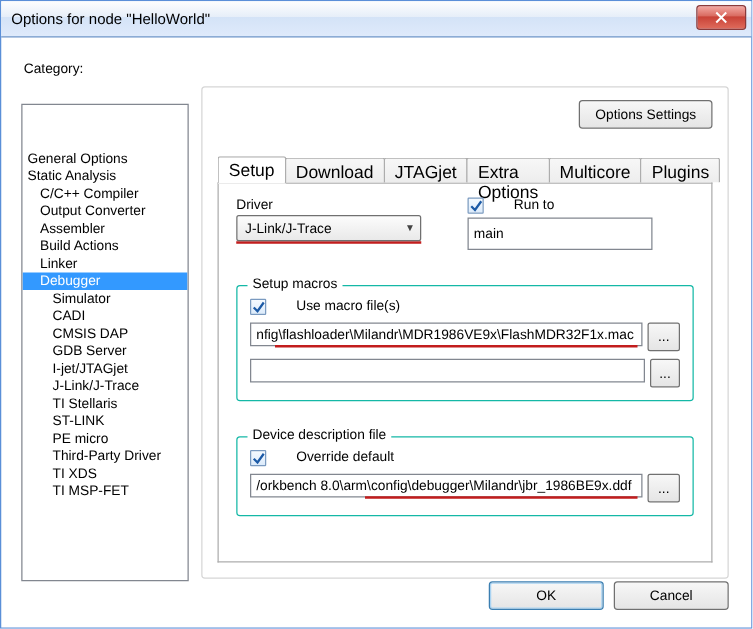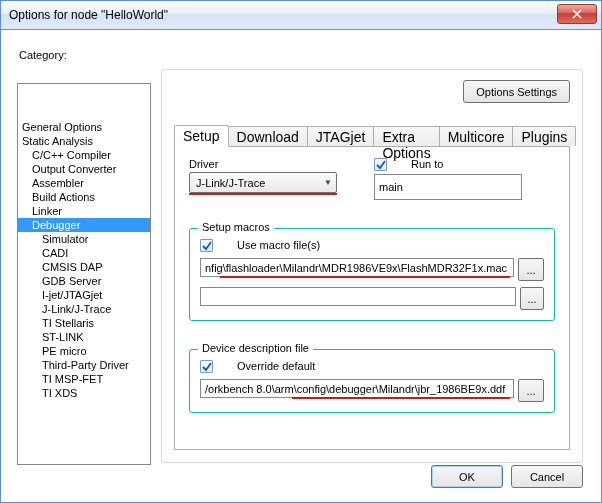--- a/index.html
+++ b/index.html
@@ -27,21 +27,21 @@
   .select .arrow{font-size:8px;color:#444}
   .txt{height:19px;border:1px solid #828790;background:#fff;padding:0 4px;box-sizing:border-box;font:inherit;width:100%}
   .chk{width:13px;height:13px;border:1px solid #7a9ac0;border-radius:1px;background:linear-gradient(#f5faff,#dcebfb);display:inline-flex;align-items:center;justify-content:center;margin-right:4px;box-sizing:border-box}
   .chk svg{width:10px;height:10px}
   .group{border:1px solid #14b8a6;border-radius:3px;padding:10px 10px 10px 10px;margin-top:28px;position:relative}
   .group .legend{position:absolute;top:-8px;left:8px;background:#fff;padding:0 4px}
   .filerow{display:flex;align-items:flex-start;gap:4px;margin-top:6px}
   .browse{width:24px;height:21px;border:1px solid #707070;border-radius:2px;background:linear-gradient(#f7f7f7,#e5e5e5);display:flex;align-items:center;justify-content:center;font:inherit}
   .redline{height:2px;background:#c21d1d;margin-top:0}
   .footer{position:absolute;right:18px;bottom:14px;display:flex;gap:8px}
-  button.win.wide{width:72px}
+  button.win.wide{width:92px}
   .driverblock{display:inline-block;vertical-align:top}
   .runtoblock{display:inline-block;vertical-align:top;margin-left:34px}
   input.plain{border:1px solid #828790;height:19px;font:inherit;padding:12px 4px;width:148px;box-sizing:border-box}
 </style>
 </head>
 <body>
 
 <div class="window">
   <div class="titlebar">
     <span class="title">Options for node "HelloWorld"</span>
@@ -65,22 +65,22 @@
         <div class="catitem" style="padding-left: 24px;">Simulator</div>
         <div class="catitem" style="padding-left: 24px;">CADI</div>
         <div class="catitem" style="padding-left: 24px;">CMSIS DAP</div>
         <div class="catitem" style="padding-left: 24px;">GDB Server</div>
         <div class="catitem" style="padding-left: 24px;">I-jet/JTAGjet</div>
         <div class="catitem" style="padding-left: 24px;">J-Link/J-Trace</div>
         <div class="catitem" style="padding-left: 24px;">TI Stellaris</div>
         <div class="catitem" style="padding-left: 24px;">ST-LINK</div>
         <div class="catitem" style="padding-left: 24px;">PE micro</div>
         <div class="catitem" style="padding-left: 24px;">Third-Party Driver</div>
+        <div class="catitem" style="padding-left: 24px;">TI XDS</div>
         <div class="catitem" style="padding-left: 24px;">TI MSP-FET</div>
-        <div class="catitem" style="padding-left: 24px;">TI XDS</div>
       </div>
 
     <div class="rightpanel">
       <button class="win fsbtn">Options Settings</button>
 
       <div class="tabs" id="tabs">
           <div class="tab active">Setup</div>
           <div class="tab">Download</div>
           <div class="tab">JTAGjet</div>
           <div class="tab">Extra Options</div>

